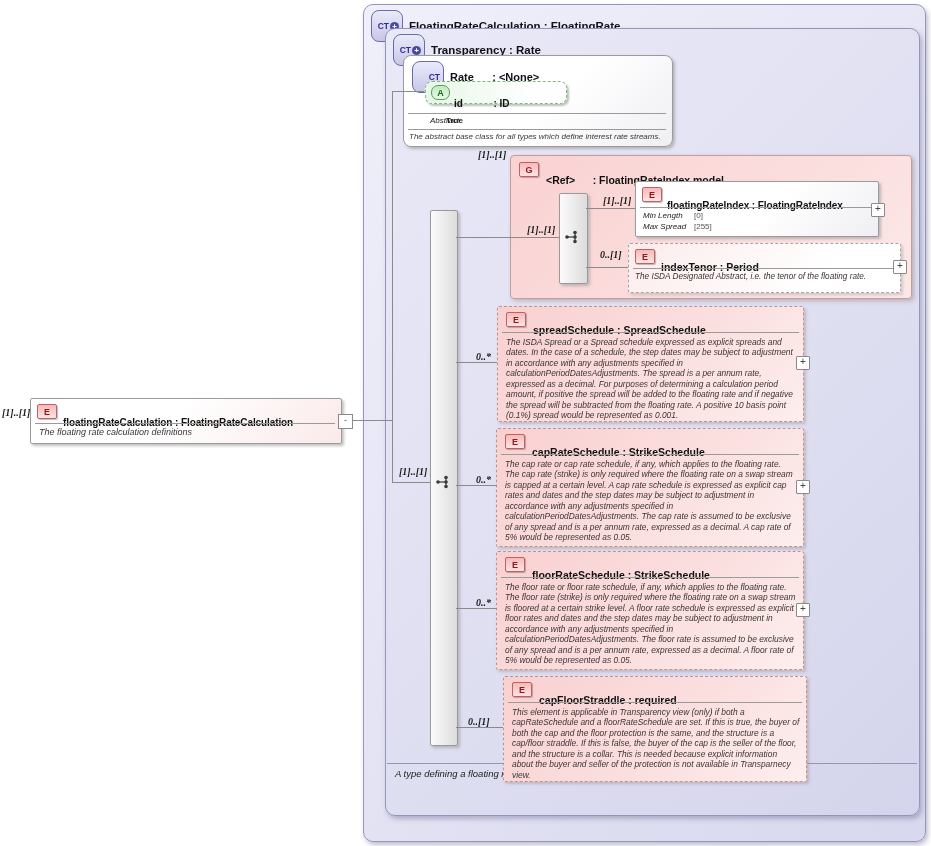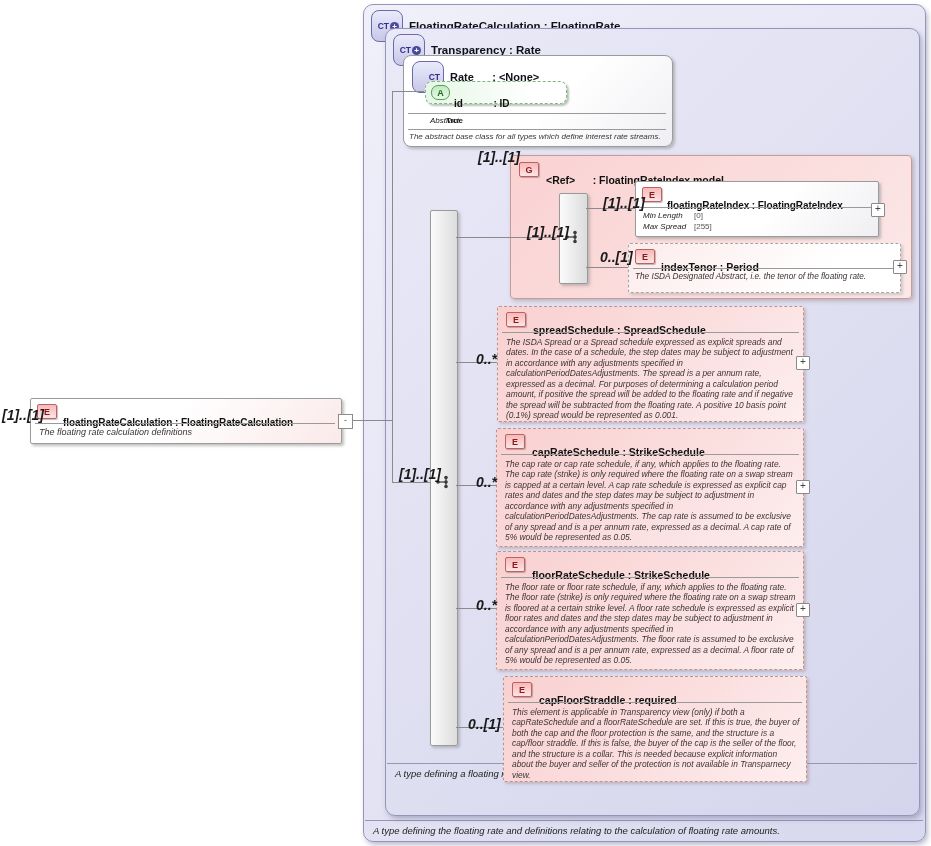--- a/index.html
+++ b/index.html
@@ -45,21 +45,21 @@
   .attrbox{position:absolute;border:1px dashed #82b482;border-radius:7px;
            background:linear-gradient(90deg,#e7f7e7,#ffffff 80%);box-shadow:2px 2px 2px rgba(120,140,120,.5);}
 
   .title{position:absolute;font-weight:bold;font-size:10.5px;white-space:pre;color:#101010;margin-top:12px;}
   .title-sm{font-size:10px;letter-spacing:-0.1px;}
   .sep{position:absolute;border-top:1px solid #9a9a9a;height:0;}
   .desc{position:absolute;font-style:italic;color:#3c3434;font-size:8.4px;line-height:1.24;}
   .facet-label{position:absolute;font-style:italic;font-size:8px;color:#222;}
   .facet-value{position:absolute;font-size:8px;color:#555;}
   .facet-value.bold{color:#222;font-weight:bold;}
-  .card{position:absolute;font-style:italic;font-weight:bold;font-size:14px;color:#1a1a1a;white-space:nowrap;}
+  .card{position:absolute;font-style:italic;font-weight:bold;font-size:10px;color:#1a1a1a;white-space:nowrap;font-family:Liberation Serif, serif;}
 
   
   .hline,.vline{position:absolute;background:#8a8a8a;}
   .hline{height:1px;} .vline{width:1px;}
   .seqbar{position:absolute;border:1px solid #9a9a9a;border-radius:2px;
           background:linear-gradient(90deg,#fbfbfb,#dcdcdc);box-shadow:2px 2px 3px rgba(140,140,140,.5);}
   .seqicon{position:absolute;}
   .seqicon circle{fill:#3a3a3a;} .seqicon path{stroke:#3a3a3a;fill:none;}
 
   .plusbtn{position:absolute;width:12px;height:12px;background:#fff;border:1px solid #8a8a8a;
@@ -73,21 +73,20 @@
 <div class="canvas">
 
   <div class="ctbox outer" style="left:363px;top:4px;width:561px;height:836px;">
     <div class="cthead" style="left:7px;top:5px;">
       <span class="icon-ct">
           <span>CT</span>
           <span class="plusdot">+</span>
         </span>
       <span class="cttitle">FloatingRateCalculation : FloatingRate</span>
     </div>
-    <div class="ctfooter" style="left:1px;top:815px;width:550px;height:19px;">A type defining the floating rate and definitions relating to the calculation of floating rate amounts.</div>
   </div>
 
   <div class="ctbox inner" style="left:385px;top:28px;width:533px;height:786px;">
     <div class="cthead" style="left:7px;top:5px;">
       <span class="icon-ct">
           <span>CT</span>
           <span class="plusdot">+</span>
         </span>
       <span class="cttitle">Transparency : Rate</span>
     </div>

